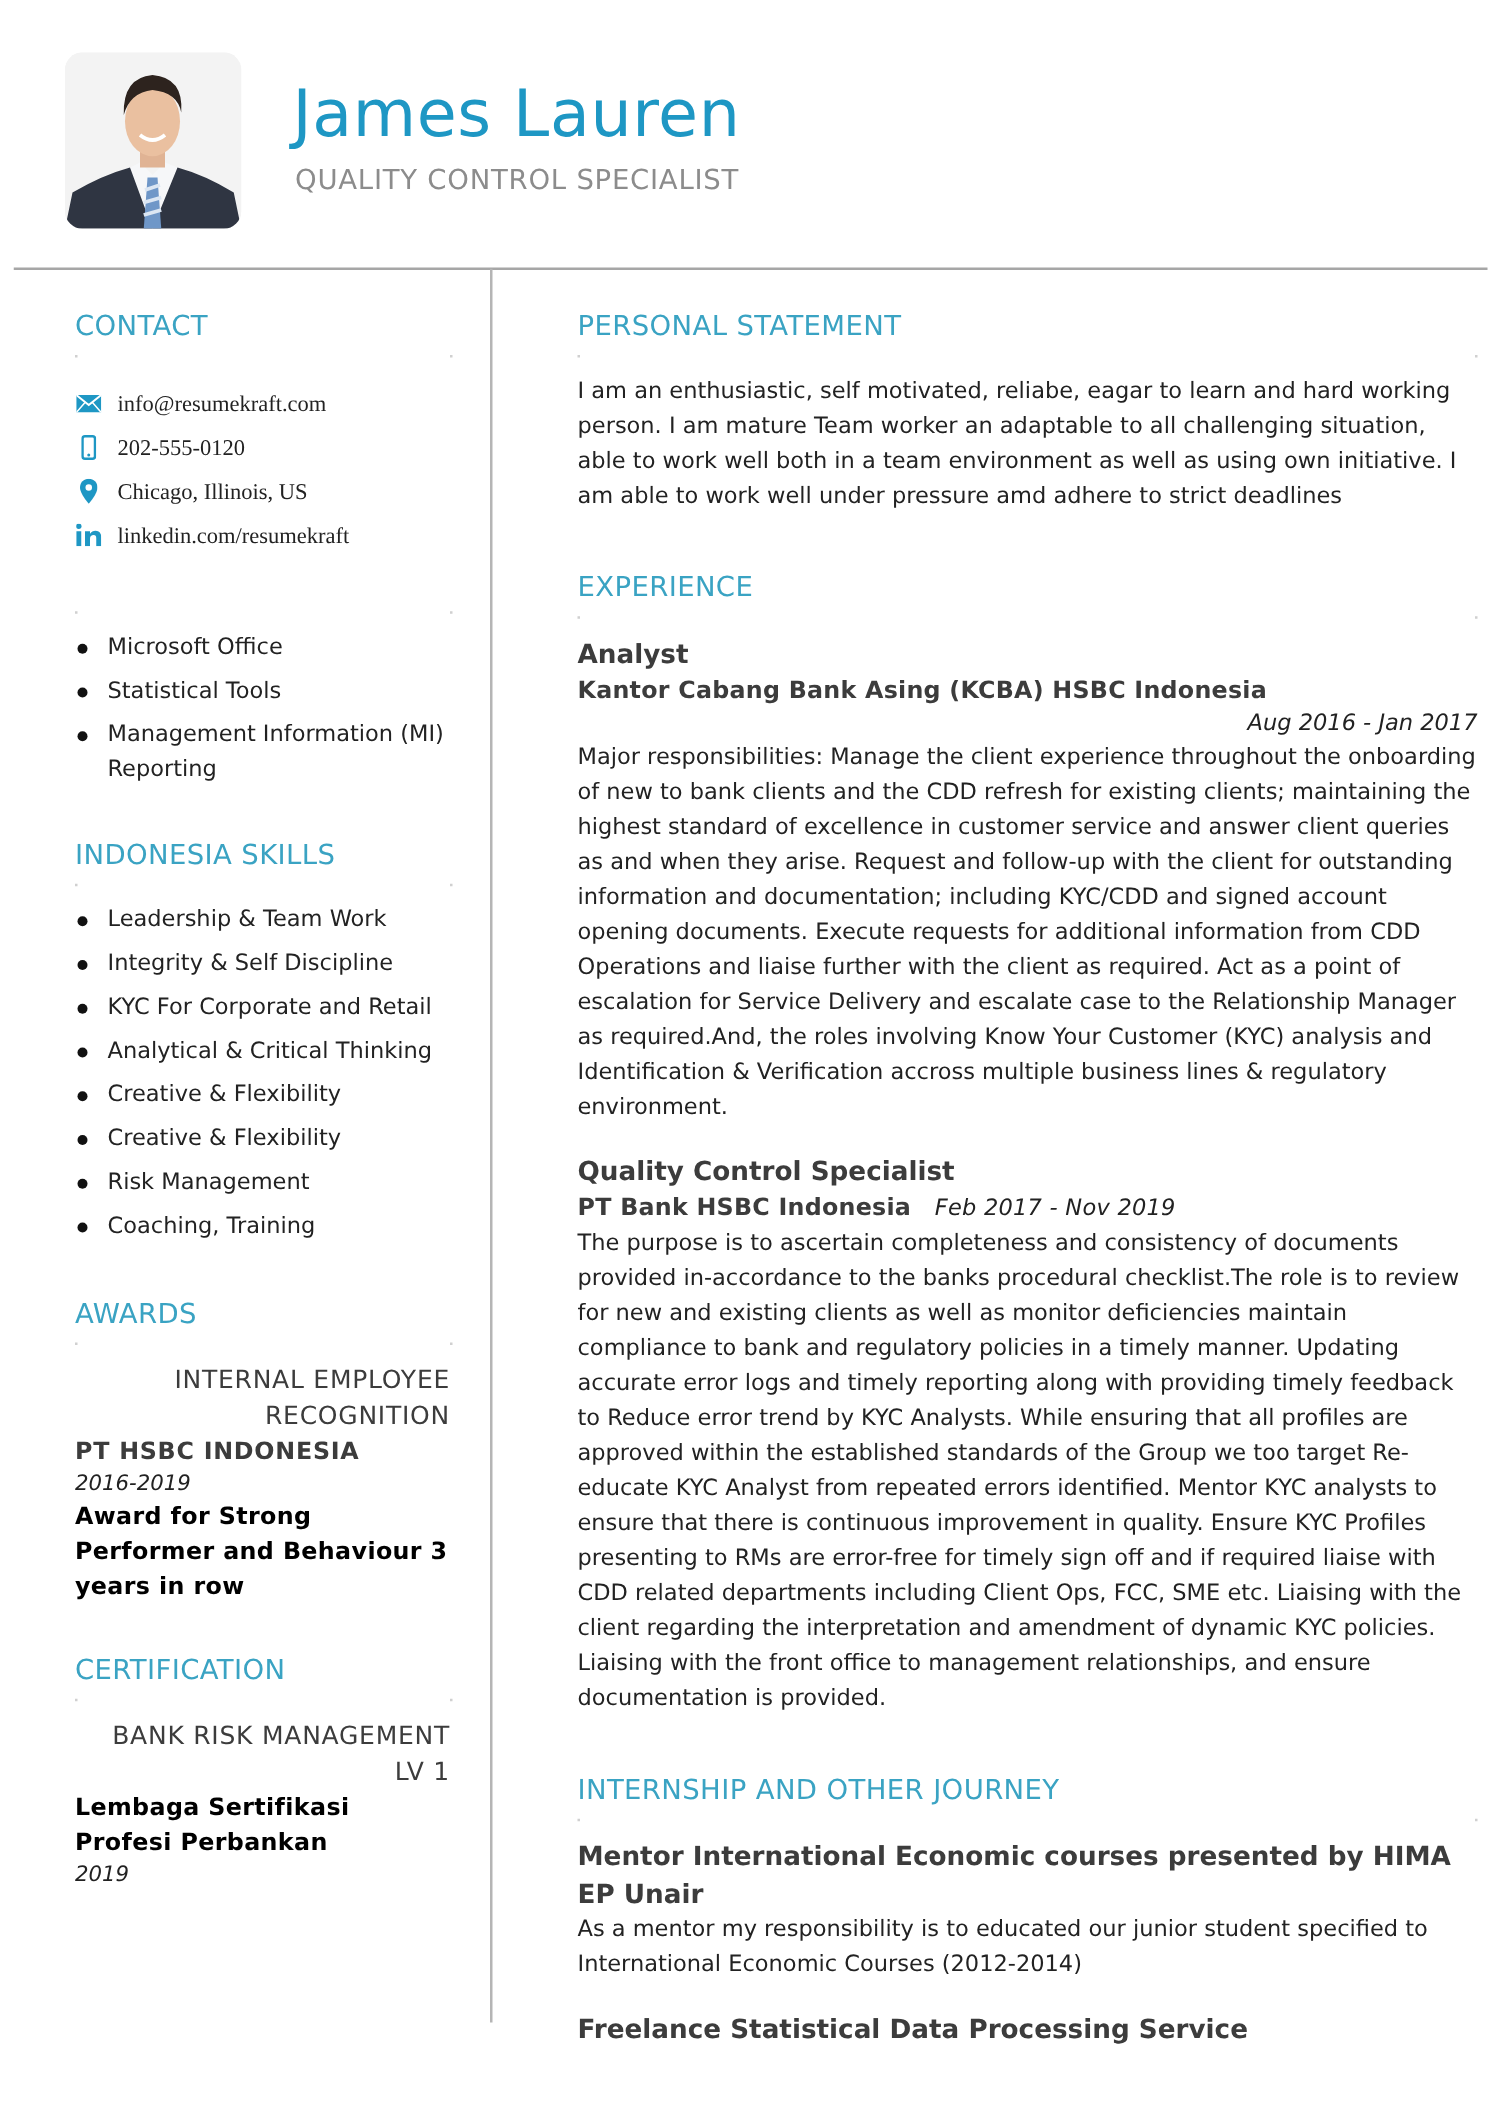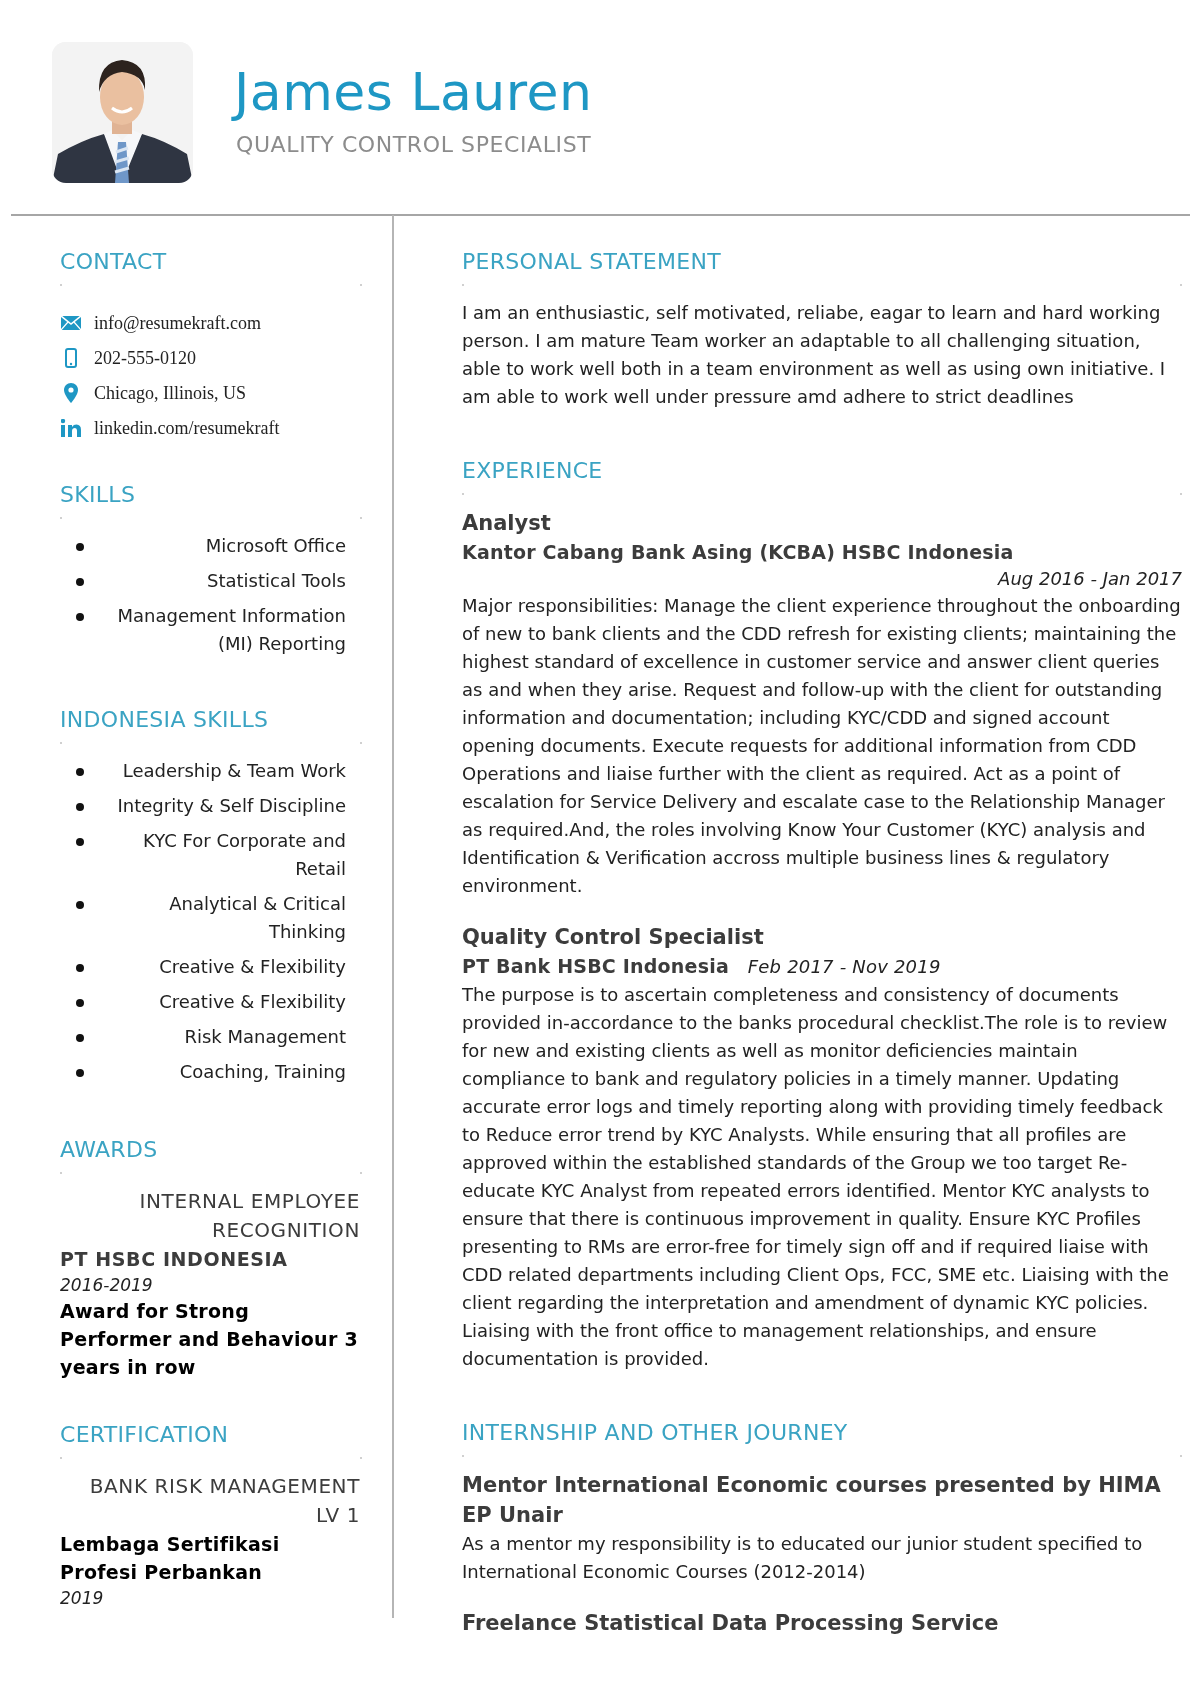--- a/index.html
+++ b/index.html
@@ -35,21 +35,21 @@
     content: ""; position: absolute; top: 0; width: 2px; height: 2px; background: #d0d0d0;
   }
   .sec-rule::before { left: 0; }
   .sec-rule::after { right: 0; }
   .left .sec-rule::after { right: -2px; }
 
   .contact-row { display: flex; align-items: flex-end; height: 35px; font-size: 18px; color: #222; font-family: Liberation Serif, serif; }
   .contact-row .ic { width: 22px; height: 22px; margin-right: 12px; display: flex; align-items: center; justify-content: center; }
   .contact-row .ic svg { display: block; }
 
-  ul.bullets { list-style: none; margin: 14px; padding: 0; text-align: right; }
+  ul.bullets { list-style: none; margin: 0; padding: 0; }
   ul.bullets li {
     position: relative; padding-left: 26px; font-size: 18px; line-height: 28px;
     margin-bottom: 7px; color: #222;
   }
   ul.bullets li::before {
     content: ""; position: absolute; left: 2px; top: 11px; width: 8px; height: 8px;
     border-radius: 50%; background: #111;
   }
 
   .award-title { font-size: 20px; line-height: 29px; color: #3c3c3c; letter-spacing: 0.6px; text-align: right; }
@@ -139,21 +139,20 @@
             <path d="M7 6 H11 V8 Q12.5 5.6 15.5 5.6 Q20 5.8 20 11 V18 H16 V11.5 Q16 9 14 9 Q11 9 11 12 V18 H7 Z" fill="#1e97c4"></path>
           </svg>
       </span>
       <span>linkedin.com/resumekraft</span>
     </div>
   </section>
 
   <div style="height:42px"></div>
 
   <section>
-    <h2 class="sec-title">SKILLS</h2>
     <div class="sec-rule"></div>
     <ul class="bullets">
       <li>Microsoft Office</li>
       <li>Statistical Tools</li>
       <li>Management Information (MI) Reporting</li>
     </ul>
   </section>
 
   <div style="height:34px"></div>
 

